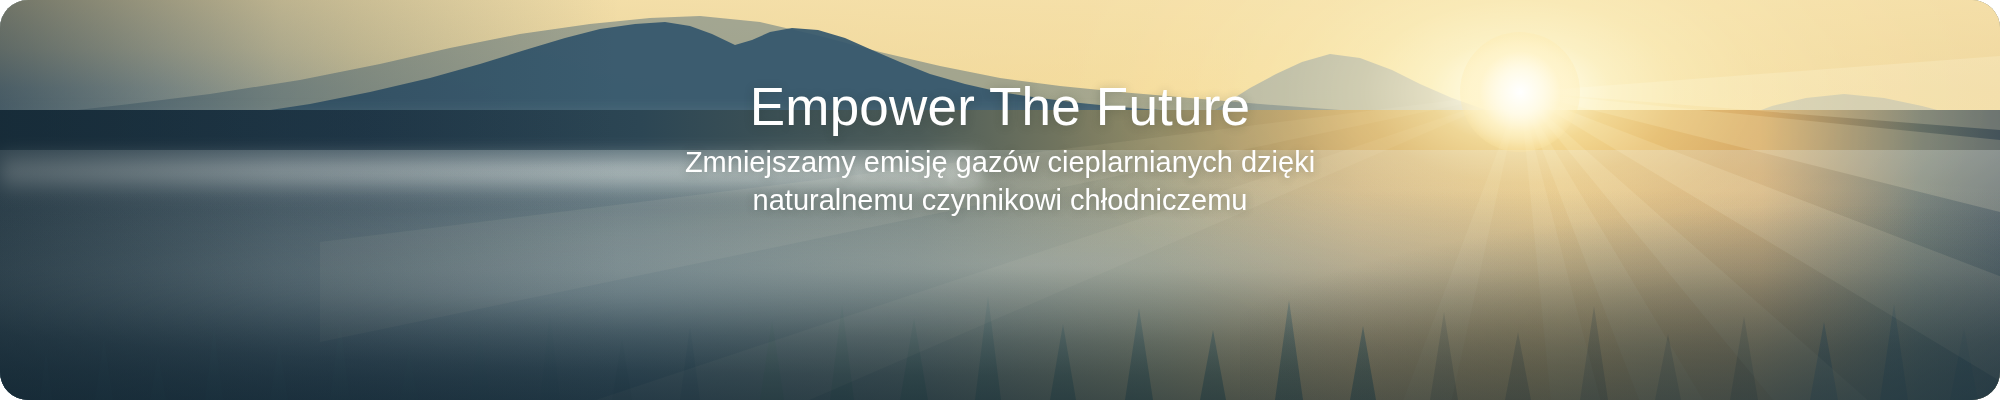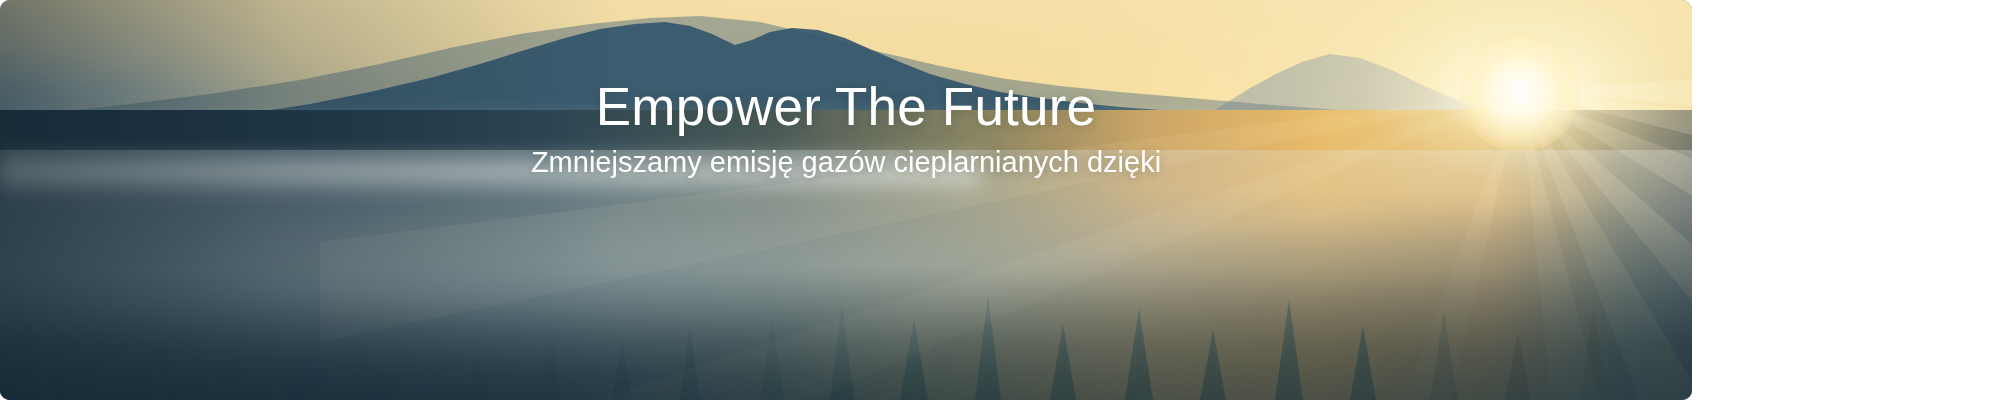--- a/index.html
+++ b/index.html
@@ -10,23 +10,23 @@
   body {
     width: 2000px;
     height: 400px;
     overflow: hidden;
     font-family: "Liberation Sans", sans-serif;
   }
 
   
   .hero {
     position: relative;
-    width: 1692px;
+    width: 2000px;
     height: 400px;
-    border-radius: 10px;
+    border-radius: 28px;
     overflow: hidden;
     background: #24404e;
     isolation: isolate;
   }
 
   
   .sky {
     position: absolute;
     inset: 0;
     background:
@@ -308,16 +308,17 @@
   <div class="sun-core"></div>
 
   <div class="left-vignette"></div>
   <div class="bottom-shade"></div>
   <div class="bottom-shade-right"></div>
 
   <div class="overlay">
     <h1 class="hero-title">Empower The Future</h1>
     <p class="hero-sub">
       <span class="l1">Zmniejszamy emisję gazów cieplarnianych dzięki</span>
+      <span class="l2">naturalnemu czynnikowi chłodniczemu</span>
     </p>
   </div>
 
 </div>
 
 </body></html>

